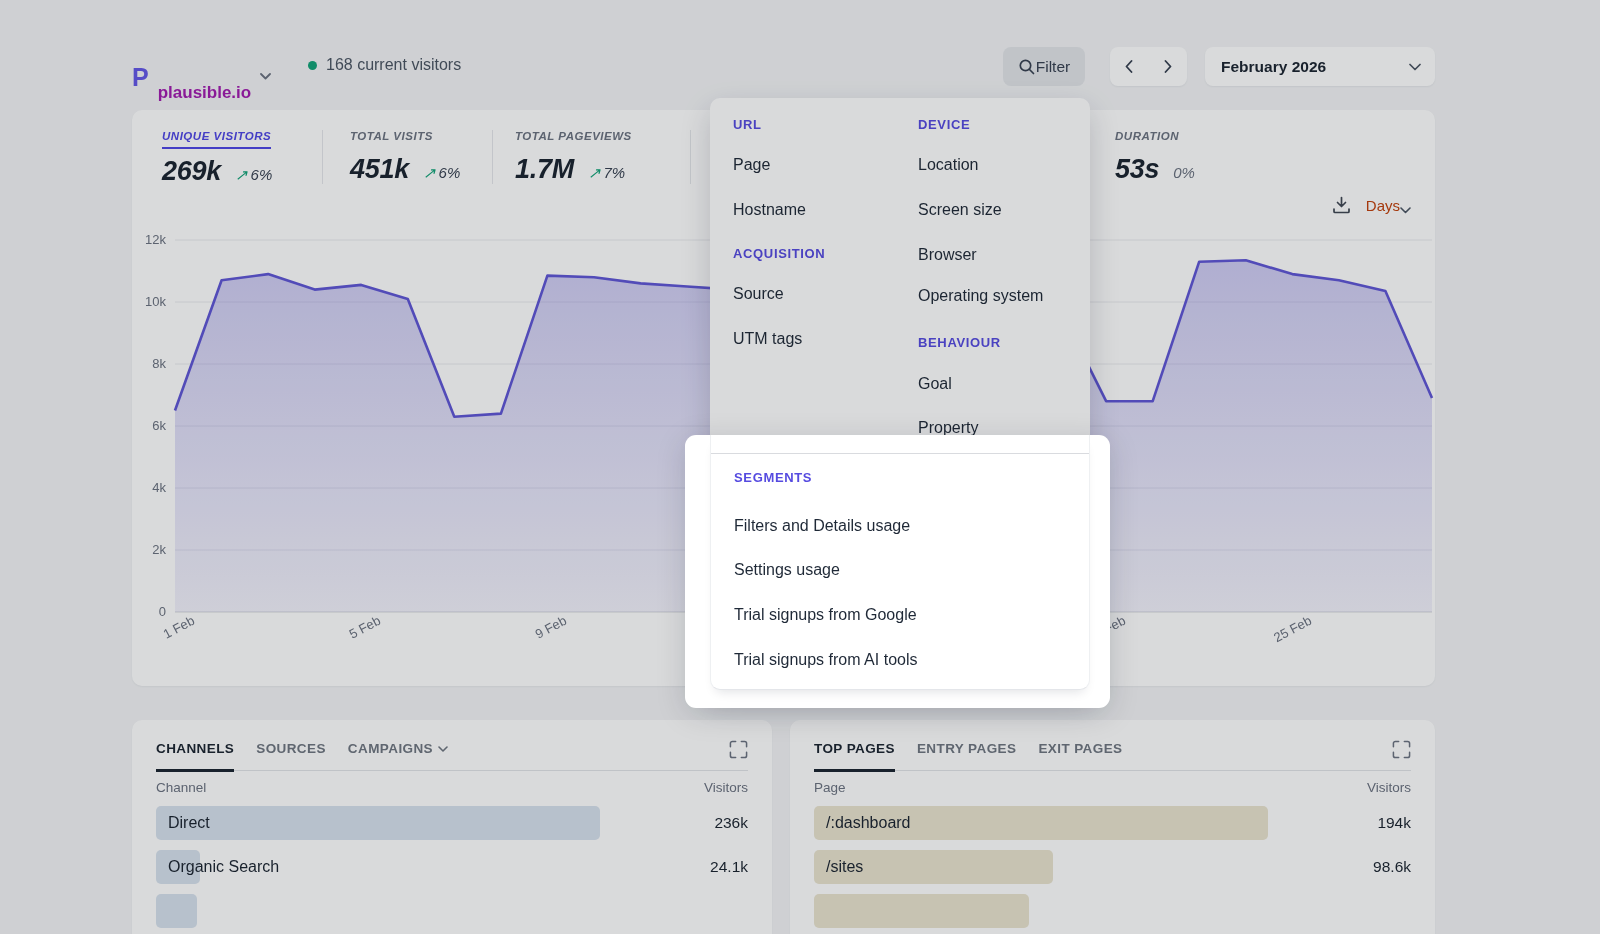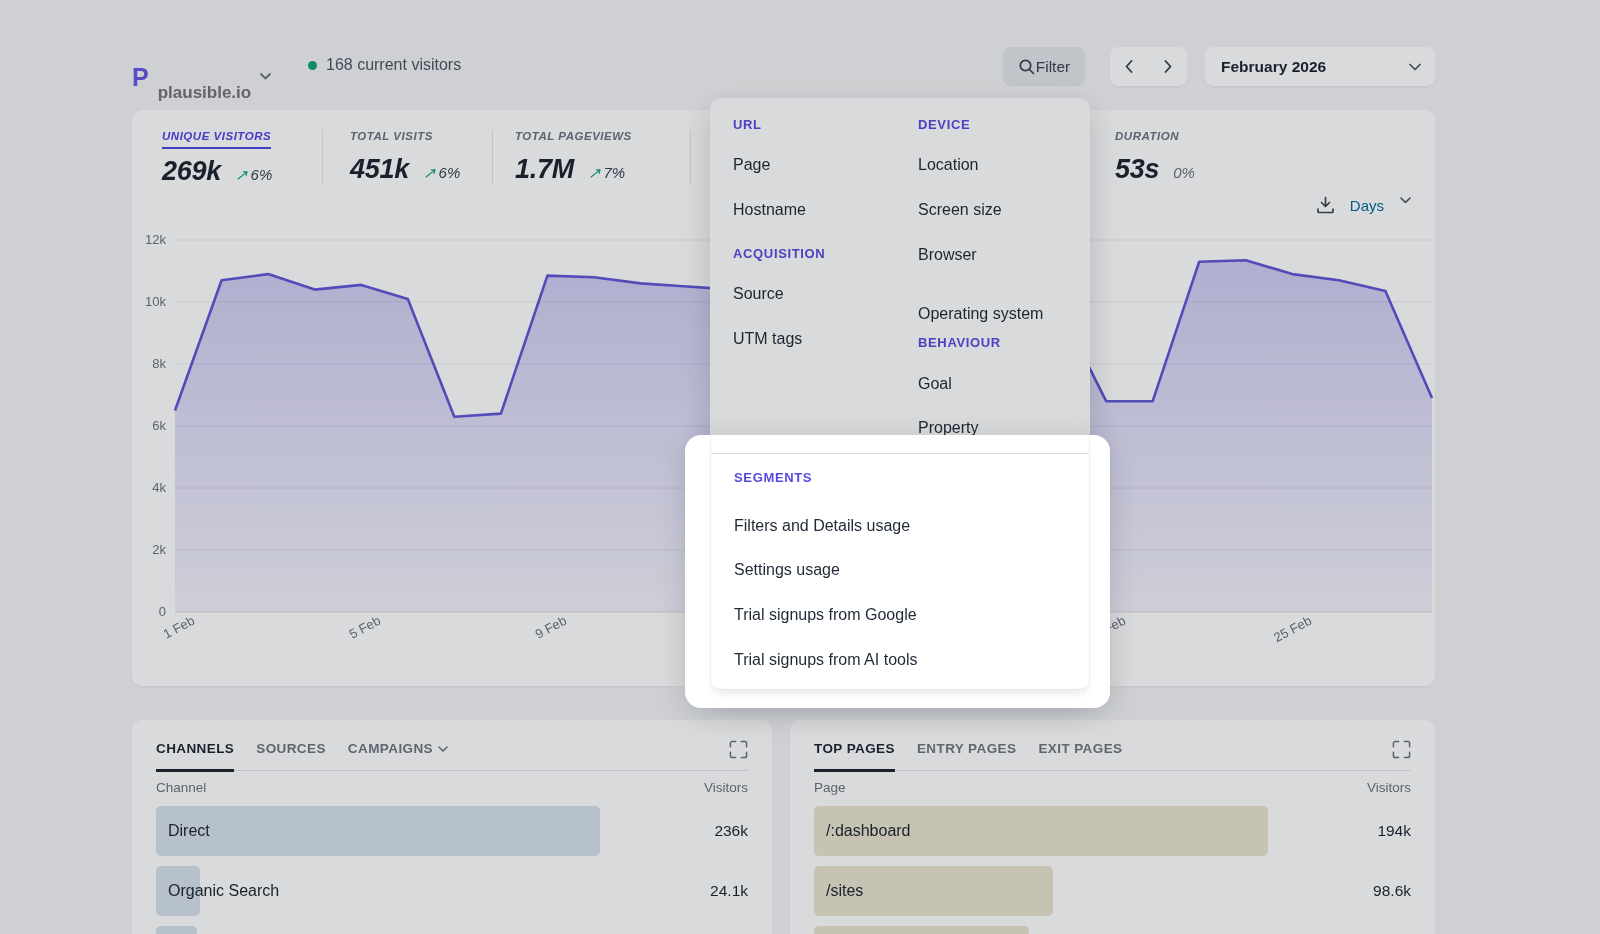--- a/index.html
+++ b/index.html
@@ -5,21 +5,21 @@
   * { margin:0; padding:0; box-sizing:border-box; }
   html,body { width:1600px; height:934px; overflow:hidden; }
   body { font-family:"Liberation Sans", sans-serif; background:#f3f4f6; position:relative; color:#1f2937; }
 
   .abs { position:absolute; }
   .card { background:#fff; border-radius:10px; box-shadow:0 1px 2px rgba(15,23,42,.05); }
 
   
   .site-switcher { left:132px; top:50px; display:flex; align-items:center; gap:9px; cursor:pointer; }
   .logo-p { font-size:25px; font-weight:800; color:#6457e8; line-height:26px; }
-  .site-name { font-size:17px; font-weight:700; color:#737373;margin-top:33px; }
+  .site-name { font-size:17px; font-weight:700; color:#a21caf;margin-top:33px; }
   .chev { color:#6b7280; display:inline-flex; }
   .visitors { left:308px; top:56px; display:flex; align-items:center; gap:9px; cursor:pointer; }
   .green-dot { width:9px; height:9px; border-radius:50%; background:#12a378; }
   .visitors-text { font-size:16px; color:#4b5563; }
 
   .filter-btn { left:1003px; top:47px; width:82px; height:39px; background:#e3e5e9; border:none;
     border-radius:8px; display:flex; align-items:center; justify-content:center; gap:1px;
     font-size:15.5px; color:#374151; cursor:pointer; font-family:inherit; }
   .nav-btns { left:1110px; top:47px; width:77px; height:39px; background:#fff; border-radius:8px;
     display:flex; align-items:center; box-shadow:0 1px 2px rgba(15,23,42,.06); }
@@ -35,58 +35,58 @@
   .stat-label { font-size:11.5px; font-weight:700; letter-spacing:.045em; color:#6b7280; display:inline-block; padding-bottom:5px; }
   .stat.active .stat-label { color:#4f46e5; border-bottom:2px solid #4f46e5; }
   .stat-valrow { margin-top:7px; display:flex; align-items:baseline; gap:14px; }
   .stat-value { font-size:27px; font-weight:800; color:#1b2430; letter-spacing:-.01em; }
   .stat-change { font-size:15px; color:#374151; display:flex; align-items:baseline; gap:3px; }
   .up-arrow { color:#12a378; font-size:15px; }
   .stat-change.flat { color:#6b7280; }
   .stat-divider { position:absolute; top:20px; width:1px; height:54px; background:#e5e7eb; }
 
   .interval-row { position:absolute; right:24px; top:86px; display:flex; align-items:center; gap:15px; color:#374151; }
-  .dl-btn, .interval-btn { display:flex; align-items:flex-start; gap:16px; cursor:pointer; color:#0369a1; }
+  .dl-btn, .interval-btn { display:flex; align-items:flex-end; gap:0; cursor:pointer; color:#c2410c; }
   .interval-btn { font-size:15px; }
 
   #chart { left:43px; top:130px; width:1257px; height:372px; }
   #chart svg { width:100%; height:100%; display:block; overflow:visible; }
   #y-labels { left:0; top:122px; width:34px; }
   .y-lab { position:absolute; right:0; width:34px; height:16px; font-size:13px; color:#6b7280; text-align:right; }
   #x-labels { left:43px; top:508px; width:1257px; height:42px; }
   .x-lab { position:absolute; top:8px; width:60px; font-size:13px; color:#6b7280; text-align:right; transform:rotate(-28deg); }
 
   
   .bottom-card { top:720px; height:240px; }
   .channels-card { left:132px; width:640px; }
   .pages-card { left:790px; width:645px; }
   .tabs { margin:20px 24px 0; display:flex; align-items:flex-end; gap:22px; border-bottom:1px solid #e2e4e8; }
   .tab { font-size:13.5px; font-weight:700; letter-spacing:.03em; color:#6f7680; padding-bottom:13px;
     border-bottom:3px solid transparent; margin-bottom:-2px; cursor:pointer; display:flex; align-items:center; gap:5px; }
   .tab.active { color:#1b2430; border-bottom-color:#1b2430; }
   .expand-btn { margin-left:auto; padding-bottom:11px; color:#6b7280; cursor:pointer; }
   .cols { margin:9px 24px 0; display:flex; justify-content:space-between; font-size:13.5px; color:#6b7280; }
   .rows { margin:11px 24px 0; }
-  .t-row { position:relative; height:50px; margin-bottom:10px; cursor:pointer; }
+  .t-row { position:relative; height:34px; margin-bottom:10px; cursor:pointer; }
   .t-bar { position:absolute; left:0; top:0; height:100%; border-radius:5px; }
   .channels-card .t-bar { background:#d7e2ee; }
   .pages-card .t-bar { background:#eae4cf; }
   .t-label { position:absolute; left:12px; top:50%; transform:translateY(-50%); font-size:16px; color:#1b2430; }
   .t-value { position:absolute; right:0; top:50%; transform:translateY(-50%); font-size:15.5px; color:#1b2430; }
 
   
   .filter-dropdown { left:710px; top:98px; width:380px; height:592px; background:#fff; border-radius:10px;
     box-shadow:0 12px 30px rgba(15,23,42,.18); z-index:20; }
   .f-item { position:absolute; height:22px; font-size:16px; color:#1f2937; cursor:pointer; white-space:nowrap; }
   .f-title { position:absolute; height:20px; font-size:13px; font-weight:700; letter-spacing:.05em; color:#564be0; white-space:nowrap; }
   .colL { left:23px; } .colR { left:208px; }
 
   
   .dim-overlay { inset:0; background:rgba(13,16,23,.155); z-index:50; }
-  .spotlight { left:685px; top:435px; width:425px; height:273px; background:#fff; border-radius:16px;
+  .spotlight { left:685px; top:435px; width:425px; height:273px; background:#fff; border-radius:11px;
     z-index:60; box-shadow:0 6px 30px rgba(15,23,42,.15); }
   .spot-inner { position:absolute; left:25px; top:0; width:380px; height:255px; background:#fff;
     border-left:1px solid #eef0f2; border-right:1px solid #eef0f2; border-bottom:1px solid #e4e6ea;
     border-radius:0 0 10px 10px; box-shadow:0 7px 12px -6px rgba(15,23,42,.14); }
   .spot-sep { position:absolute; left:0; right:0; top:18px; height:1px; background:#d9dbdf; }
 
   svg.icon { display:block; }
 </style>
 </head>
 <body>
@@ -313,21 +313,21 @@
   <span class="f-item colL" style="top:58px">Page</span>
   <span class="f-item colL" style="top:103px">Hostname</span>
   <span class="f-title colL" style="top:148px">ACQUISITION</span>
   <span class="f-item colL" style="top:187px">Source</span>
   <span class="f-item colL" style="top:232px">UTM tags</span>
 
   <span class="f-title colR" style="top:19px">DEVICE</span>
   <span class="f-item colR" style="top:58px">Location</span>
   <span class="f-item colR" style="top:103px">Screen size</span>
   <span class="f-item colR" style="top:148px">Browser</span>
-  <span class="f-item colR" style="top:207px">Operating system</span>
+  <span class="f-item colR" style="top:189px">Operating system</span>
   <span class="f-title colR" style="top:237px">BEHAVIOUR</span>
   <span class="f-item colR" style="top:277px">Goal</span>
   <span class="f-item colR" style="top:321px">Property</span>
 </div>
 
 <div class="abs dim-overlay"></div>
 
 <div class="abs spotlight">
   <div class="spot-inner">
     <div class="spot-sep"></div>

